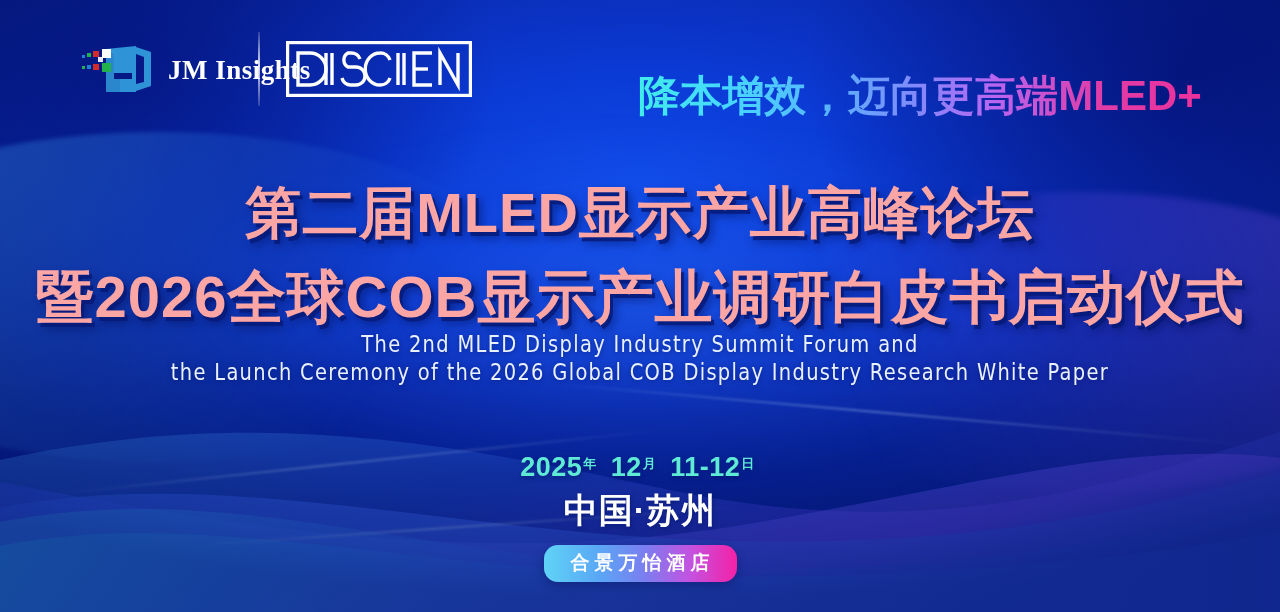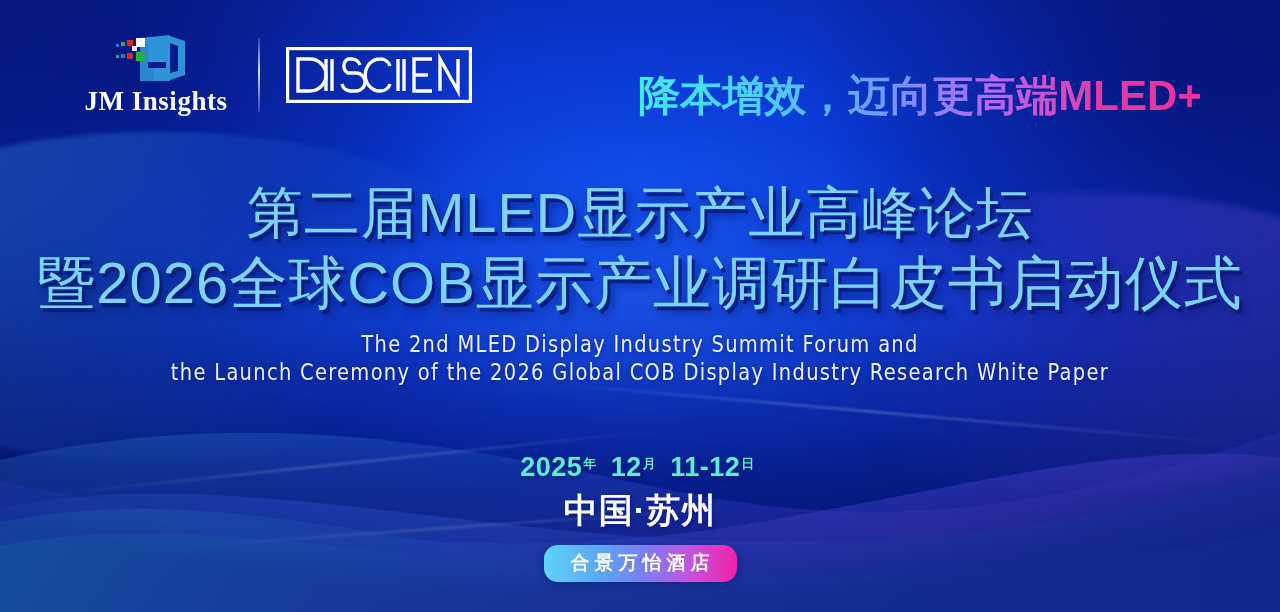--- a/index.html
+++ b/index.html
@@ -91,21 +91,21 @@
 
   
   .header {
     position: absolute;
     left: 76px; top: 32px;
     display: flex;
     align-items: center;
   }
   .jm-logo {
     display: flex;
-    flex-direction: column;
+    flex-direction: row;
     align-items: center;
     width: 160px;
   }
   .jm-mark {
     position: relative;
     width: 92px;
     height: 52px;
   }
   .jm-wordmark {
     margin-top: 2px;
@@ -145,30 +145,30 @@
   }
 
   
   .title-block {
     position: absolute;
     left: 0; right: 0;
     top: 182px;
     text-align: center;
   }
   .title-line {
-    color: #7dd3fc;
-    font-weight: normal;
+    color: #fca5a5;
+    font-weight: bold;
     line-height: 1.12;
     white-space: nowrap;
     text-shadow:
       3px 4px 0 rgba(6,26,120,0.85),
       5px 6px 10px rgba(3,15,90,0.6);
   }
   .title-line-1 { font-size: 56px; letter-spacing: 1px; }
-  .title-line-2 { font-size: 58px; letter-spacing: 1px; margin-top: 6px; }
+  .title-line-2 { font-size: 58px; letter-spacing: 1px; margin-top: 20px; }
 
   
   .subtitle {
     position: absolute;
     left: 0; right: 0;
     top: 330px;
     text-align: center;
     color: #e9f1ff;
     font-size: 23px;
     font-weight: 300;

